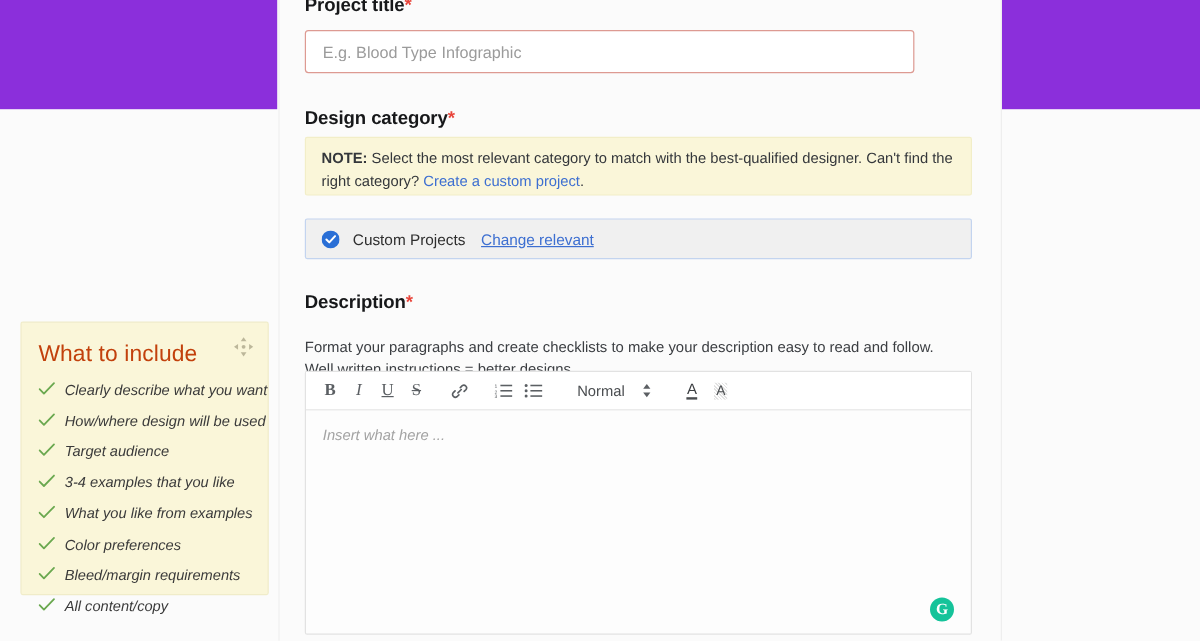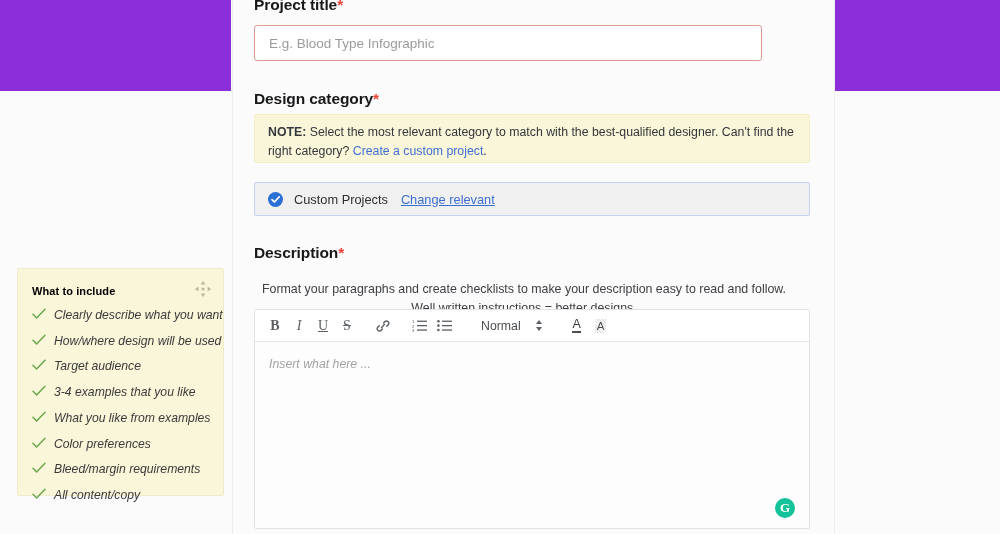--- a/index.html
+++ b/index.html
@@ -41,23 +41,23 @@
   .include-card {
     position: absolute;
     left: 17px; top: 268px;
     width: 207px; height: 228px;
     background: #FAF6D9;
     border: 1px solid #f0ecc9;
     border-radius: 2px;
     padding: 16px 14px 10px 14px;
   }
   .include-title {
-    font-size: 11px;
-    font-weight: bold;
-    color: #000000;
+    font-size: 19px;
+    font-weight: normal;
+    color: #c2410c;
     margin: 0 0 12px 0;
     letter-spacing: .1px;
   }
   .include-list { list-style: none; margin: 0; padding: 0; }
   .include-list li {
     display: flex;
     align-items: flex-start;
     font-size: 12.2px;
     color: #3a3a3a;
     line-height: 1;
@@ -158,21 +158,20 @@
 
   
   .desc-label { position: absolute; top: 244px; left: 0; }
   .desc-help {
     position: absolute;
     top: 268px; left: 0;
     width: 540px;
     font-size: 12.4px;
     line-height: 1.46;
     color: #3b3e42;
-    text-align: center;
   }
 
   
   .editor {
     position: absolute;
     top: 309px; left: 0;
     width: 556px; height: 220px;
     border: 1px solid #e2e2e2;
     border-radius: 2px;
     background: #fdfdfd;

